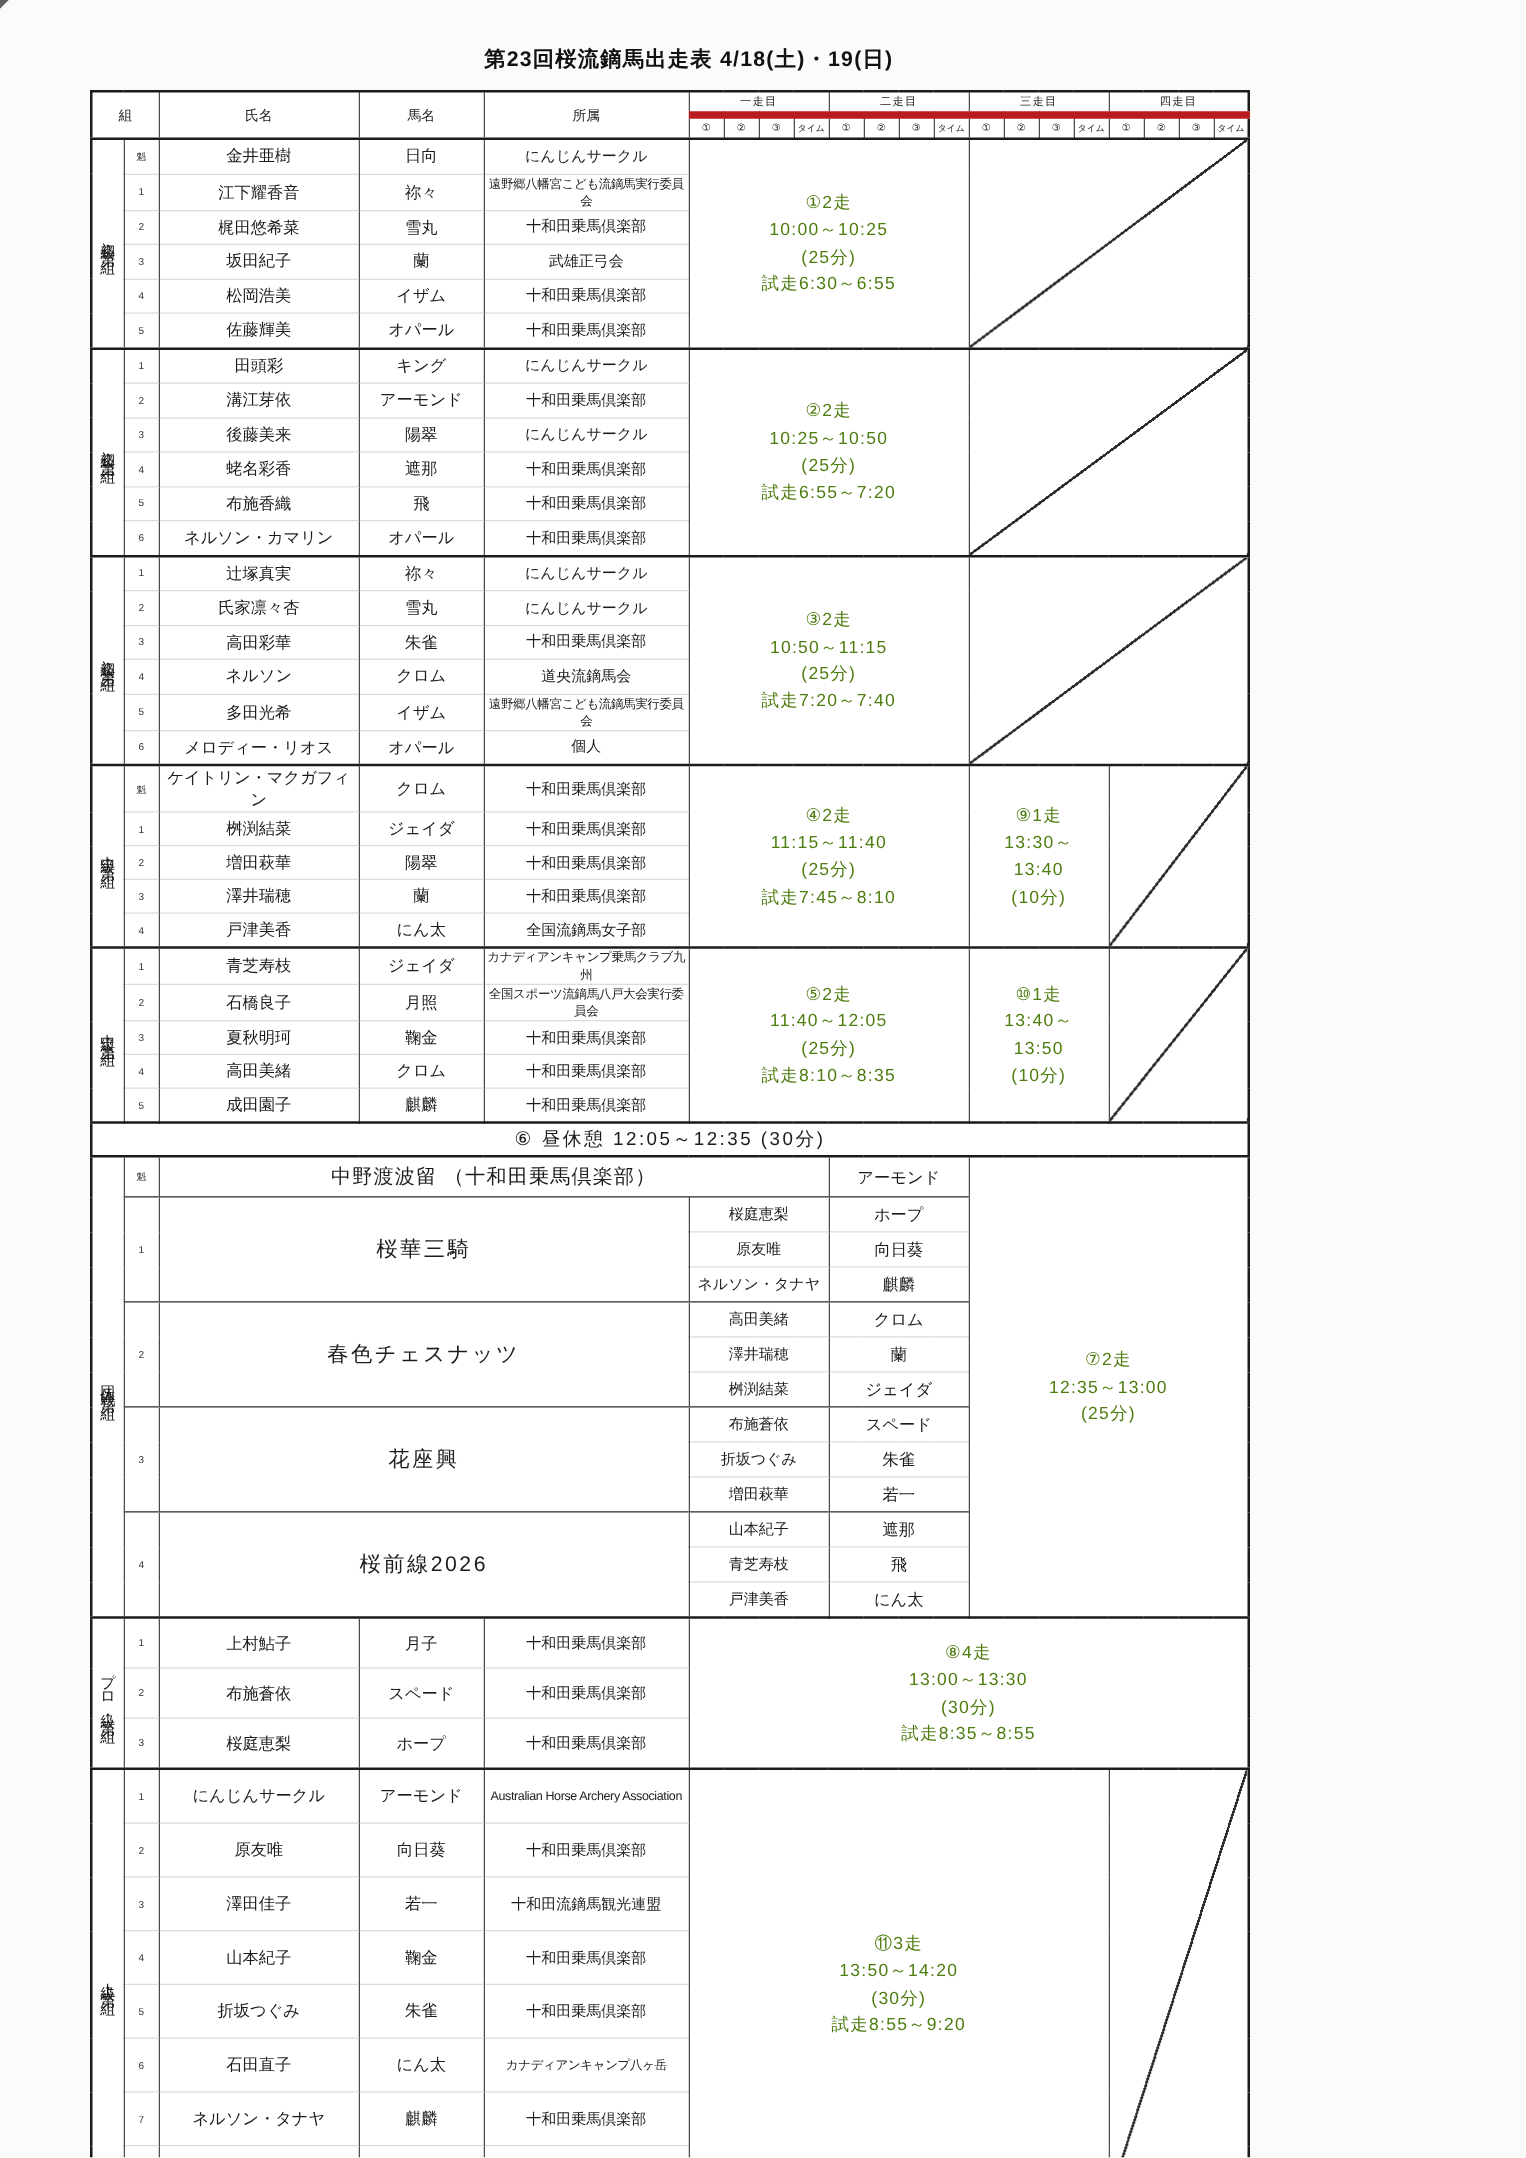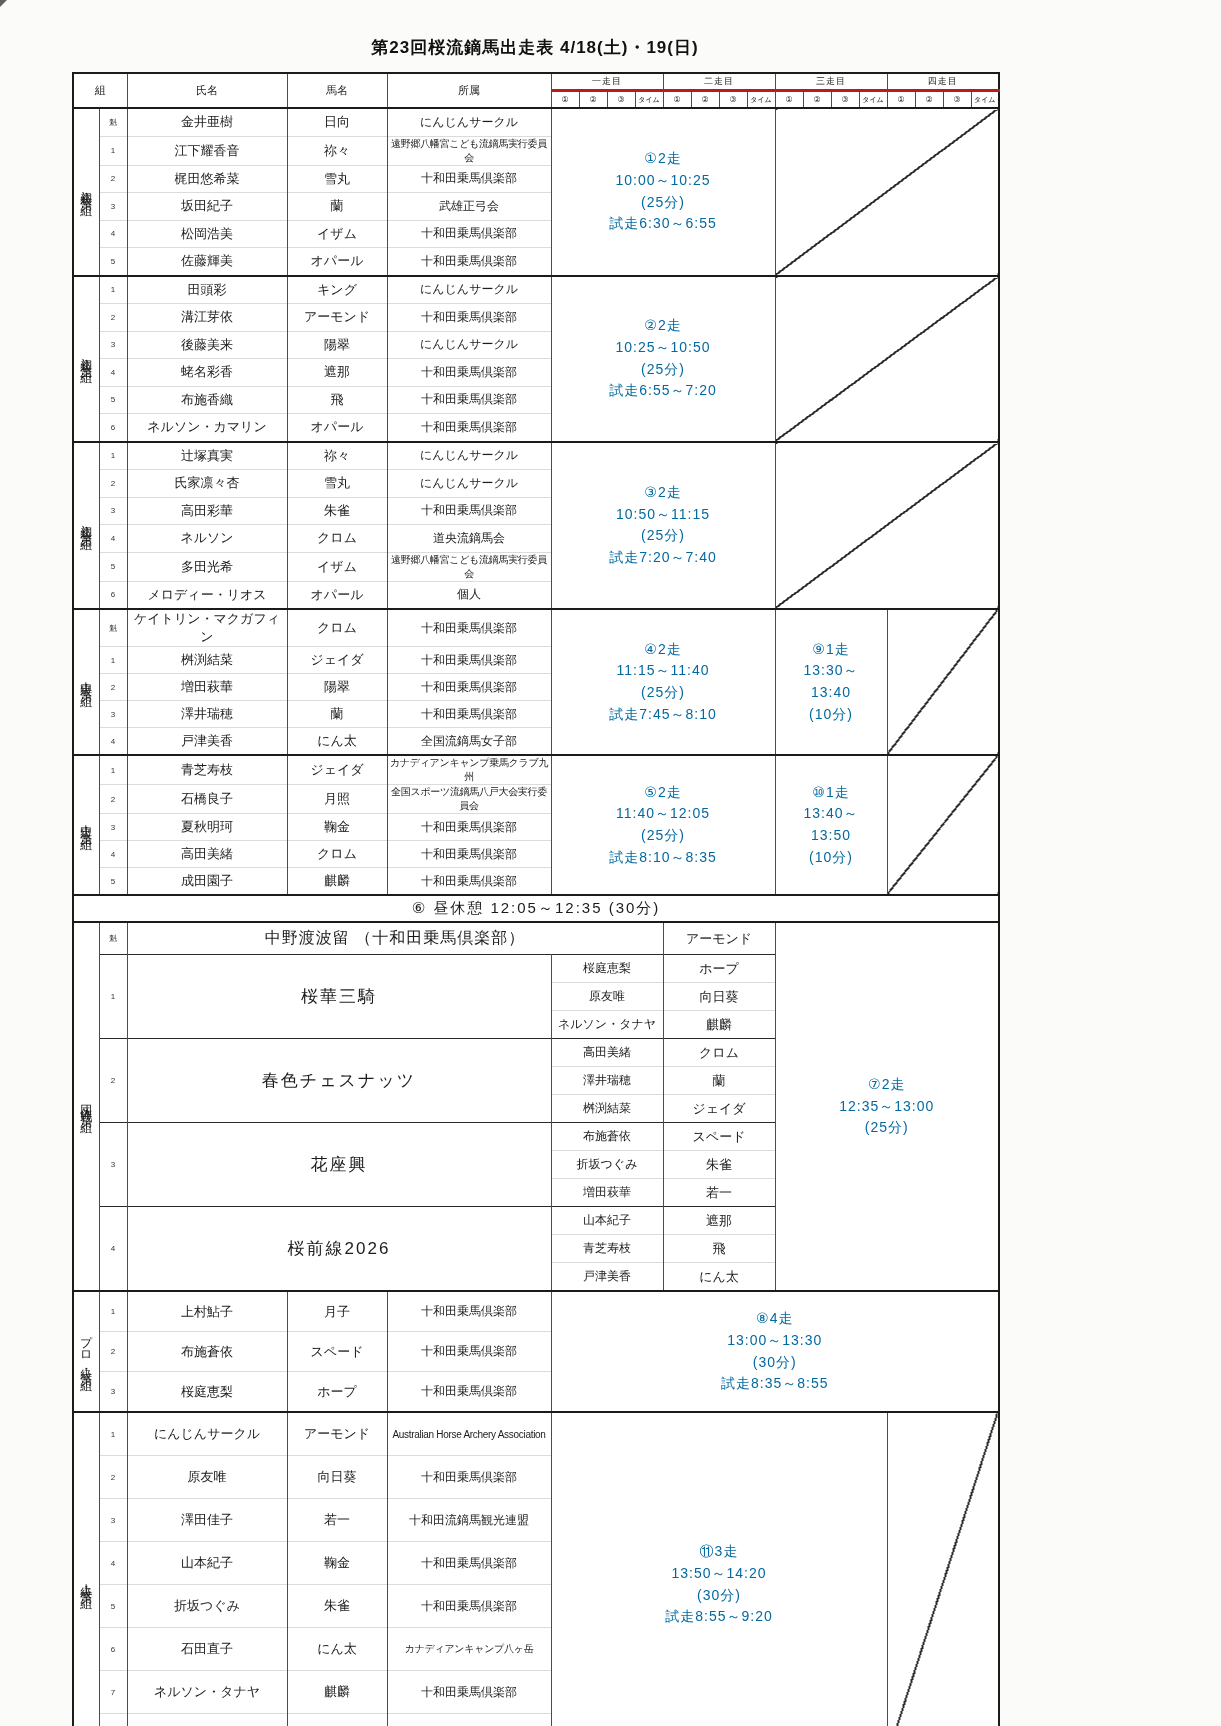--- a/index.html
+++ b/index.html
@@ -9,58 +9,58 @@
     font-family:"Liberation Sans","DejaVu Sans",sans-serif;
     color:#1c1c1c;
     position:relative;
     -webkit-font-smoothing:antialiased;
   }
   .page{position:absolute;inset:0;background:#fbfbf9;overflow:hidden;}
   .scan-corner{position:absolute;left:0;top:0;width:0;height:0;
     border-top:7px solid #3a3a3a;border-right:7px solid transparent;opacity:.8;}
   .title{
     position:absolute;top:36px;left:0;width:1070px;
-    text-align:center;font-size:17px;font-weight:bold;letter-spacing:1px;color:#111;
+    text-align:center;font-size:17px;font-weight:bold;letter-spacing:1px;color:#111;padding-left:16px;
   }
   table.sched{
     position:absolute;left:72px;top:72px;width:926px;
     border-collapse:collapse;table-layout:fixed;background:#fff;
     border:2px solid #1b1b1b;
   }
   col.c-group{width:26px}
   col.c-no{width:28px}
   col.c-name{width:160px}
   col.c-horse{width:100px}
   col.c-affil{width:164px}
   col.c-run{width:28px}
   th,td{border-left:1px solid #4c4c4c;border-right:1px solid #4c4c4c;padding:0 2px;
         text-align:center;vertical-align:middle;overflow:hidden;}
   thead th{font-weight:normal;color:#222;background:#fff;}
-  .runh{font-size:9px;height:15px;border-bottom:3px solid #b91c1c;letter-spacing:1px;}
+  .runh{font-size:9px;height:15px;border-bottom:6px solid #b91c1c;letter-spacing:1px;}
   .mainh{font-size:11px;border-bottom:1.5px solid #1b1b1b;}
   .subh{font-size:8px;height:15px;border-bottom:1.5px solid #1b1b1b;border-left:1px solid #777;}
   .subh.time{border-left:1px dotted #555;font-size:7px;}
   tbody td{border-top:1px solid #dcdcd6;font-size:13px;}
   tr.sec-start>td{border-top:2px solid #1b1b1b;}
   tr.team-start>td{border-top:1.5px solid #2a2a2a;}
   .h27>td{height:26.5px}
   .h26>td{height:26px}
   .h30>td{height:31px}
   .h27m>td{height:27px}
   .h40>td{height:39px}
   .h43>td{height:42px}
   td.gcell{padding:0;}
   .vtext{writing-mode:vertical-rl;text-orientation:upright;font-size:12px;letter-spacing:3px;
          display:inline-block;line-height:1;color:#161616;}
   td.nocell{font-size:8px;color:#333;}
   td.ncell{font-size:13px;}
   td.hcell{font-size:13px;}
   td.acell{font-size:12px;}
   td.acell.xs{font-size:10px;letter-spacing:-0.3px;}
-  td.tcell{font-size:14px;white-space:pre-line;line-height:1.55;letter-spacing:1px;color:#0369a1;}
+  td.tcell{font-size:14px;white-space:pre-line;line-height:1.55;letter-spacing:1px;color:#4d7c0f;}
   td.diag{background-image:linear-gradient(to bottom right,
       transparent calc(50% - 1px),#2b2b2b calc(50% - 1px),
       #2b2b2b calc(50% + 1px),transparent calc(50% + 1px));}
   td.breakcell{font-size:15px;letter-spacing:2px;height:25px;font-weight:500;}
   td.leadcell{font-size:16px;letter-spacing:1px;}
   td.teamcell{font-size:17px;font-weight:normal;letter-spacing:2px;}
   td.mcell{font-size:12px;}
 </style>
 </head>
 <body>

